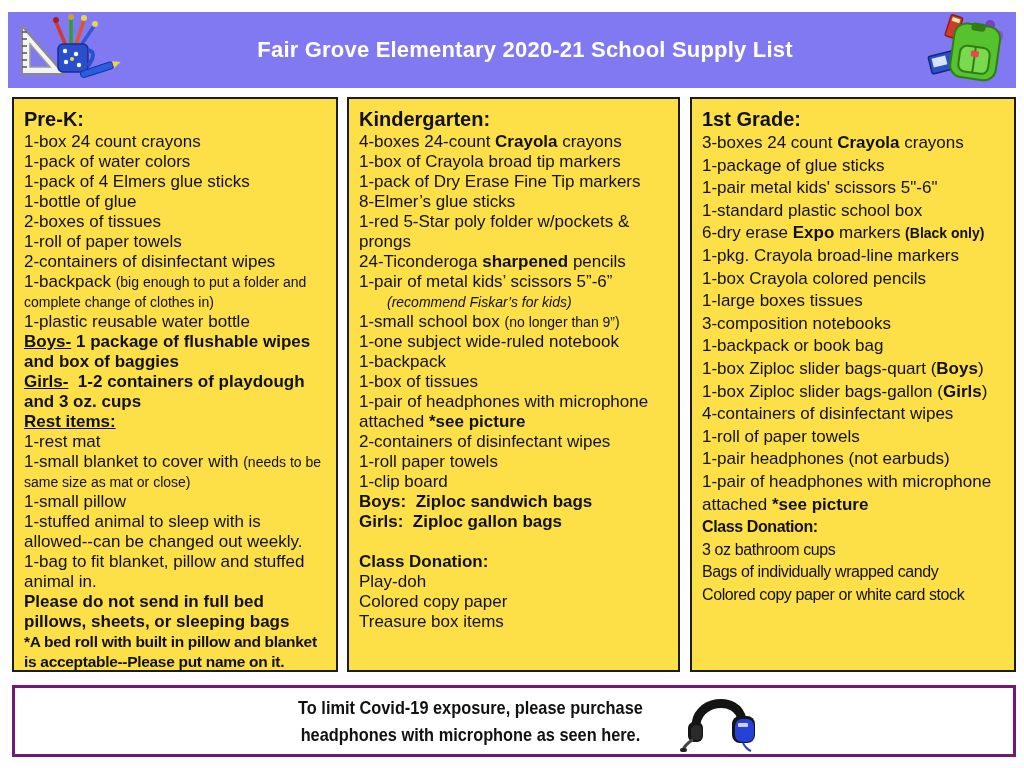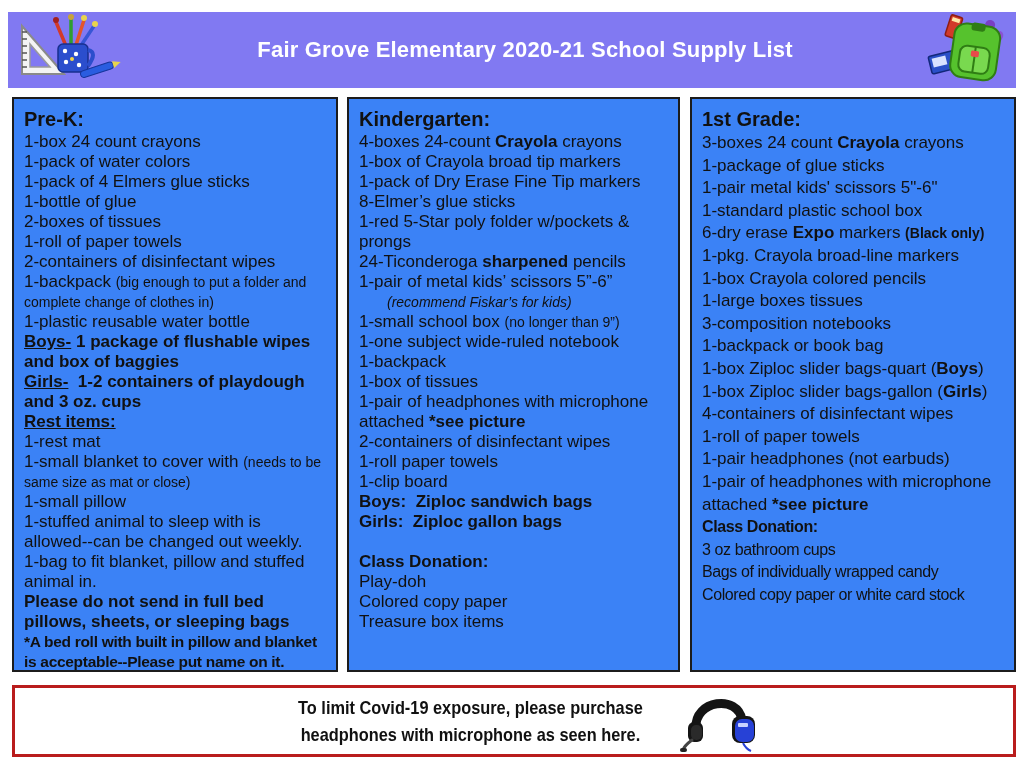--- a/index.html
+++ b/index.html
@@ -14,41 +14,41 @@
     background:#8179F2;display:flex;align-items:center;justify-content:space-between;
   }
   #header .h-icon{flex:0 0 auto;}
   #header .h-title{
     flex:1 1 auto;text-align:center;color:#ffffff;font-weight:bold;
     font-size:22px;letter-spacing:.2px;
   }
   
   .column{
     position:absolute;top:97px;height:575px;border:2px solid #1c1c1c;
-    background:#3b82f6;box-sizing:border-box;padding:7px 9px 0 10px;
+    background:#fde047;box-sizing:border-box;padding:7px 9px 0 10px;
   }
   #col-0{left:12px;width:326px;}
   #col-1{left:347px;width:333px;}
   #col-2{left:690px;width:326px;}
   .col-title{font-size:20px;font-weight:bold;line-height:26px;}
   .item{font-size:17px;line-height:20px;}
   #col-2 .item{line-height:22.6px;}
   .item span{white-space:pre-wrap;}
   .b{font-weight:bold;}
   .u{text-decoration:underline;}
   .i{font-style:italic;}
   .sm{font-size:14px;}
   .md{font-size:15.5px;line-height:18px;letter-spacing:-0.3px;}
   .nr{letter-spacing:-0.4px;font-size:16px;}
   .indent{padding-left:28px;}
   .gap{margin-top:20px;}
   
   #footer{
     position:absolute;left:12px;top:685px;width:1004px;height:72px;
-    border:3px solid #b91c1c;box-sizing:border-box;
+    border:3px solid #701a75;box-sizing:border-box;
     display:flex;align-items:center;justify-content:center;gap:10px;background:#fff;
   }
   #footer .f-text{
     text-align:center;font-weight:bold;font-size:19px;line-height:27px;
     transform:scaleX(0.86);
   }
   #footer .f-icon{flex:0 0 auto;margin-top:2px;}
 </style>
 </head>
 <body>

